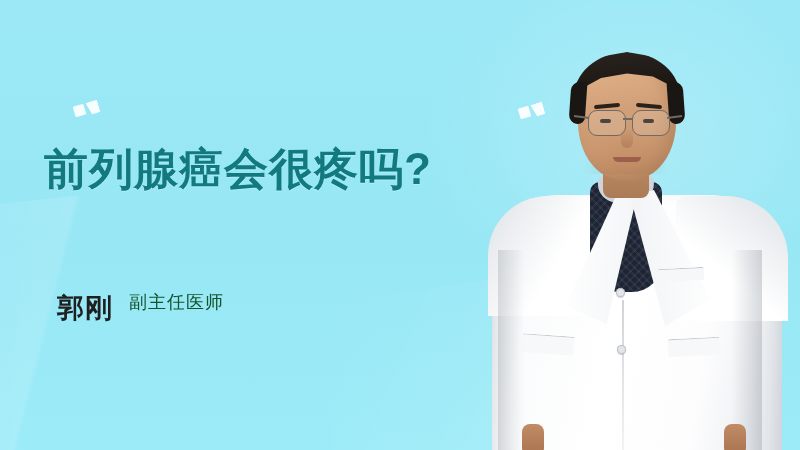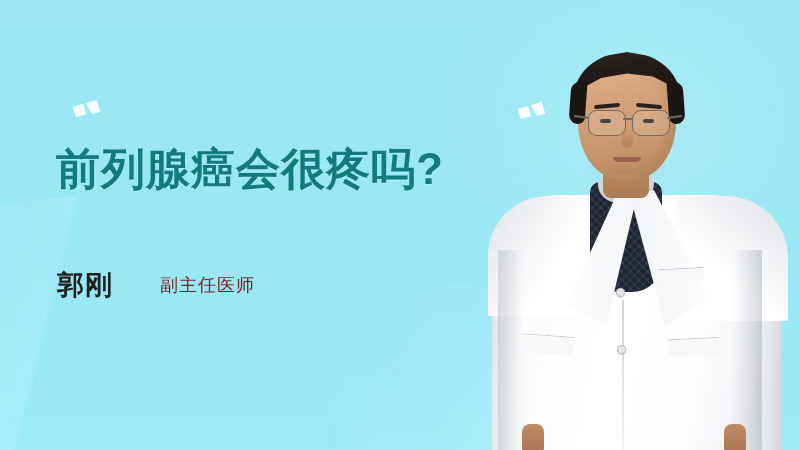--- a/index.html
+++ b/index.html
@@ -72,51 +72,50 @@
     transform: rotate(-16deg);
     border-radius: 1px;
     clip-path: polygon(0% 0%, 100% 0%, 100% 100%, 28% 100%);
   }
   #quote-left  { left: 74px; top: 101px; }
   #quote-right { left: 519px; top: 103px; }
 
   
   .title {
     position: absolute;
-    left: 56px;
+    left: 44px;
     top: 142px;
     font-size: 44px;
     line-height: 54px;
     font-weight: bold;
     color: #11797f;
     letter-spacing: 1px;
     white-space: nowrap;
     text-shadow: 0 1px 0 rgba(255,255,255,0.25);
   }
 
   .doctor-line {
     position: absolute;
     left: 57px;
-    top: 267px;
+    top: 290px;
     display: flex;
-    align-items: center;
+    align-items: flex-start;
     white-space: nowrap;
-    gap: 12px;
   }
   .doctor-name {
     font-size: 27px;
     font-weight: bold;
     color: #1f1f1f;
     letter-spacing: 1px;
   }
   .doctor-title {
     font-size: 18px;
     font-weight: normal;
-    color: #7f1d1d;
-    margin-left: 35px;
+    color: #14532d;
+    margin-left: 16px;
     letter-spacing: 1px;
   }
   .doctor-affil {
     position: absolute;
     left: 56px;
     top: 331px;
     font-size: 19px;
     color: #1e1e1e;
     letter-spacing: 1px;
     white-space: nowrap;

